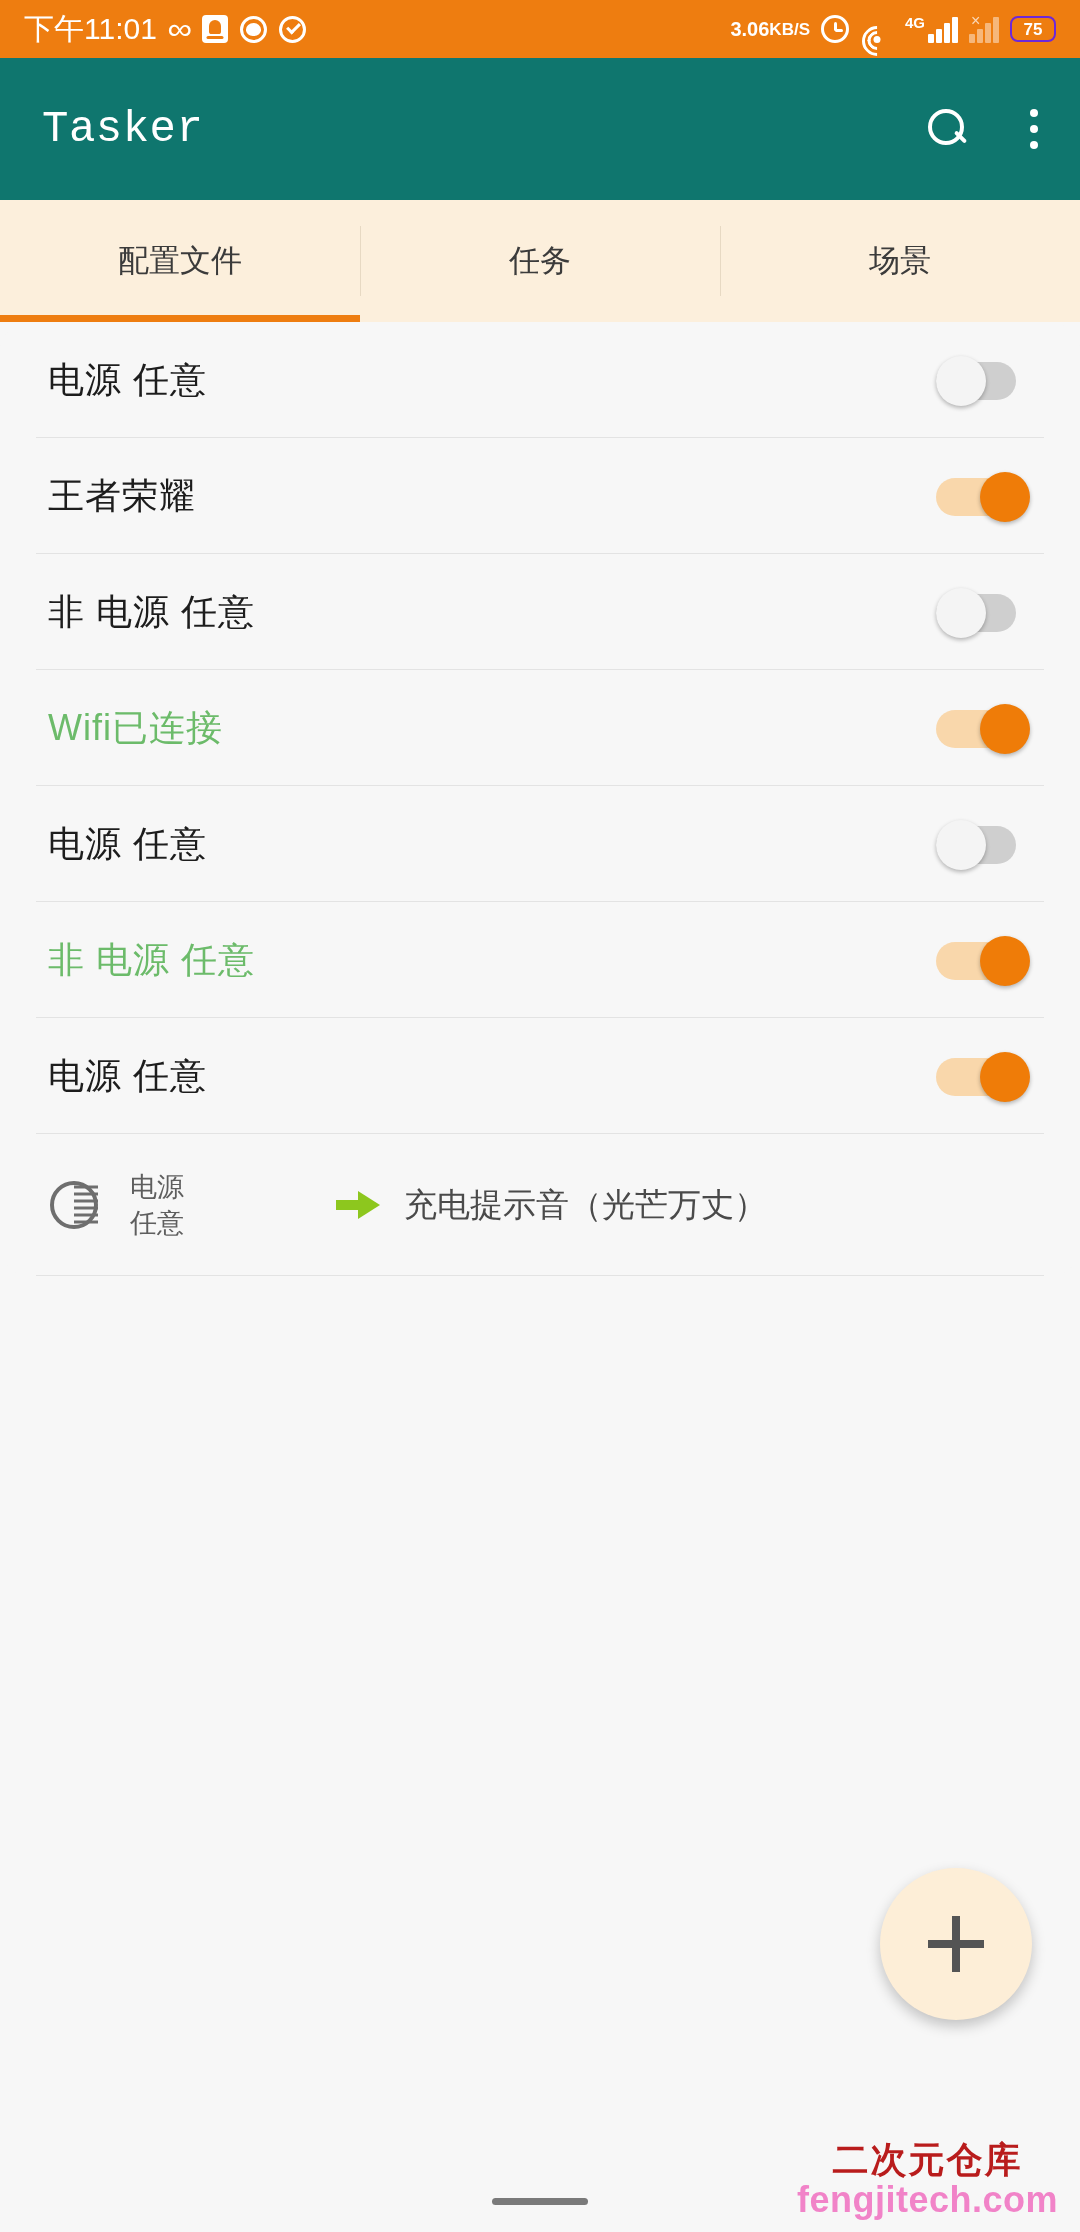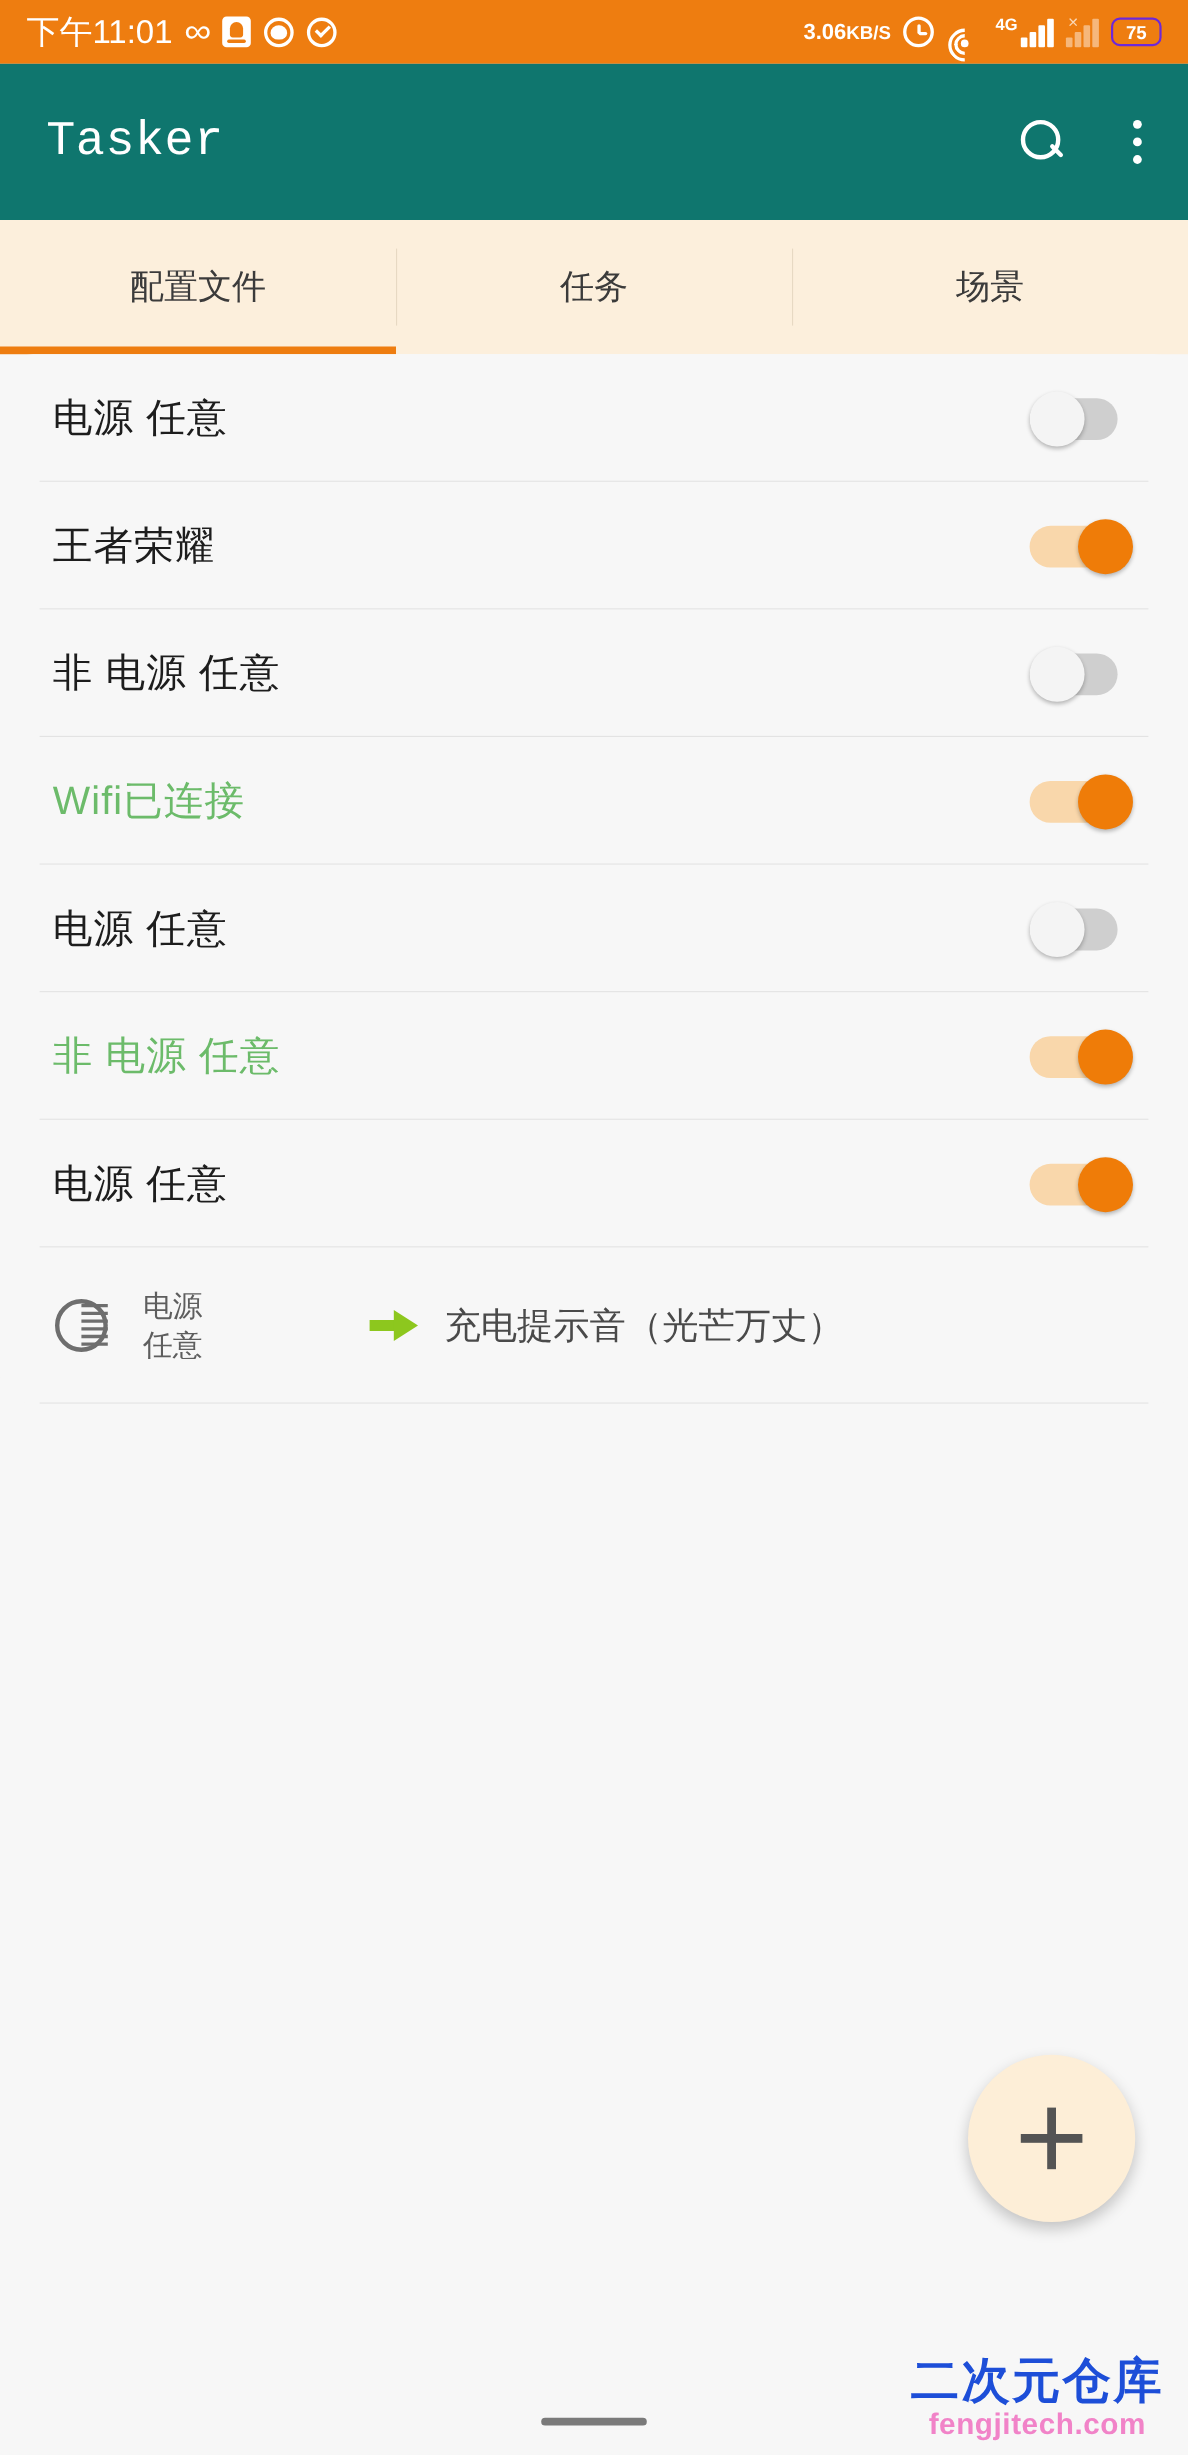--- a/index.html
+++ b/index.html
@@ -251,25 +251,25 @@
     content:""; position:absolute; left: 24px; top: 0;
     width: 8px; height: 56px; background: #545454;
   }
 
   
   .watermark {
     position: absolute; right: 22px; bottom: 14px;
     text-align: center; line-height: 1.0;
   }
   .wm-cn {
-    font-size: 44px; font-weight: bold; color: #1d4ed8;
+    font-size: 36px; font-weight: bold; color: #b91c1c;
     letter-spacing: 2px;
   }
   .wm-url {
-    font-size: 27px; font-weight: bold; color: #f183c8;
+    font-size: 36px; font-weight: bold; color: #f183c8;
     letter-spacing: 0.5px; margin-top: 4px;
   }
 
   
   .navbar {
     position: absolute; left: 0; bottom: 0;
     width: 1080px; height: 62px;
     display: flex; align-items: center; justify-content: center;
   }
   .nav-pill {

